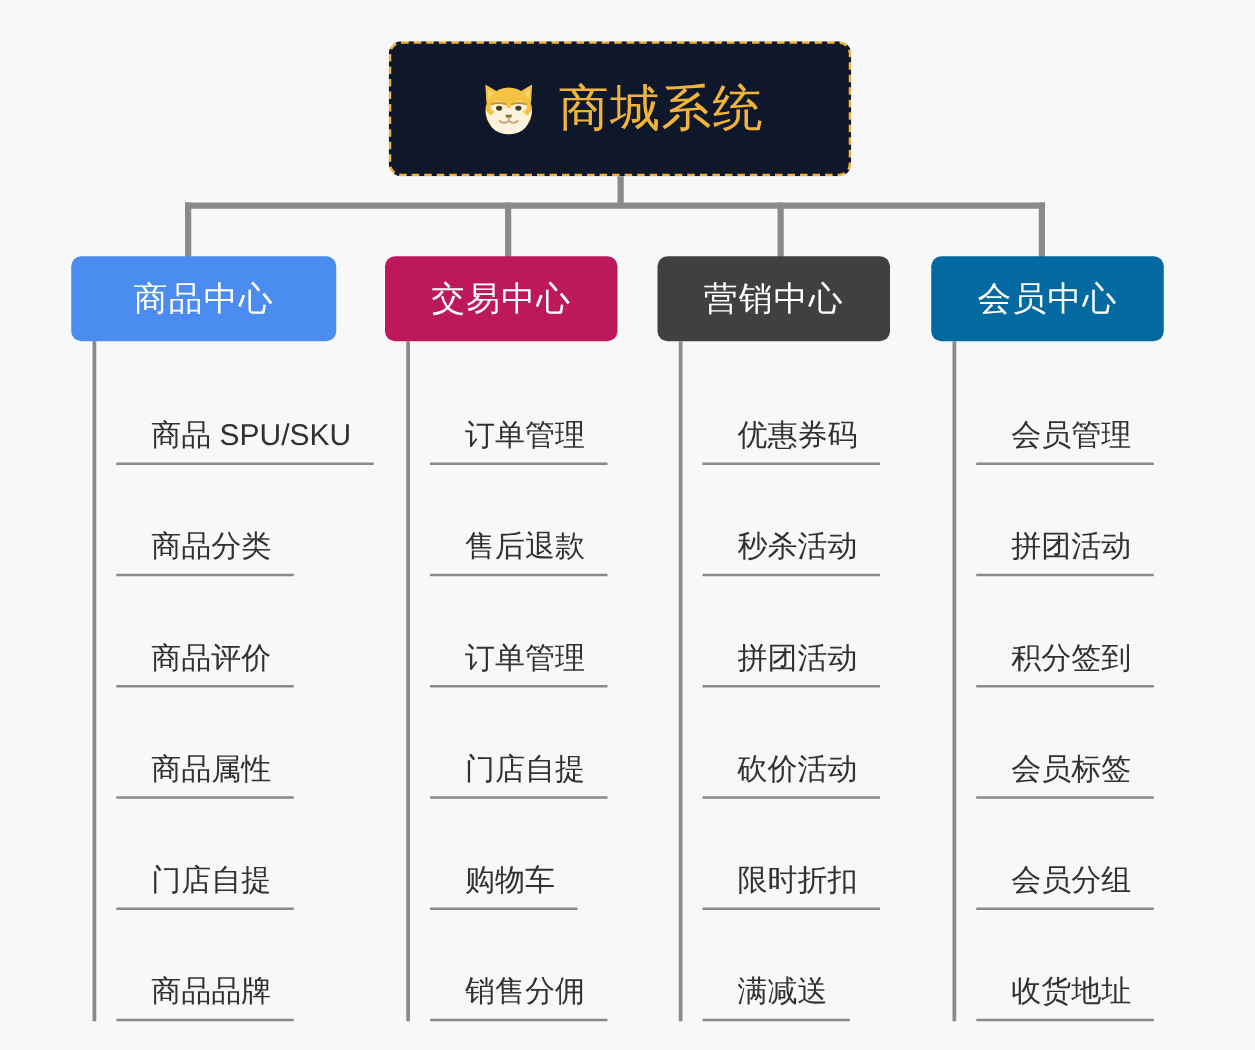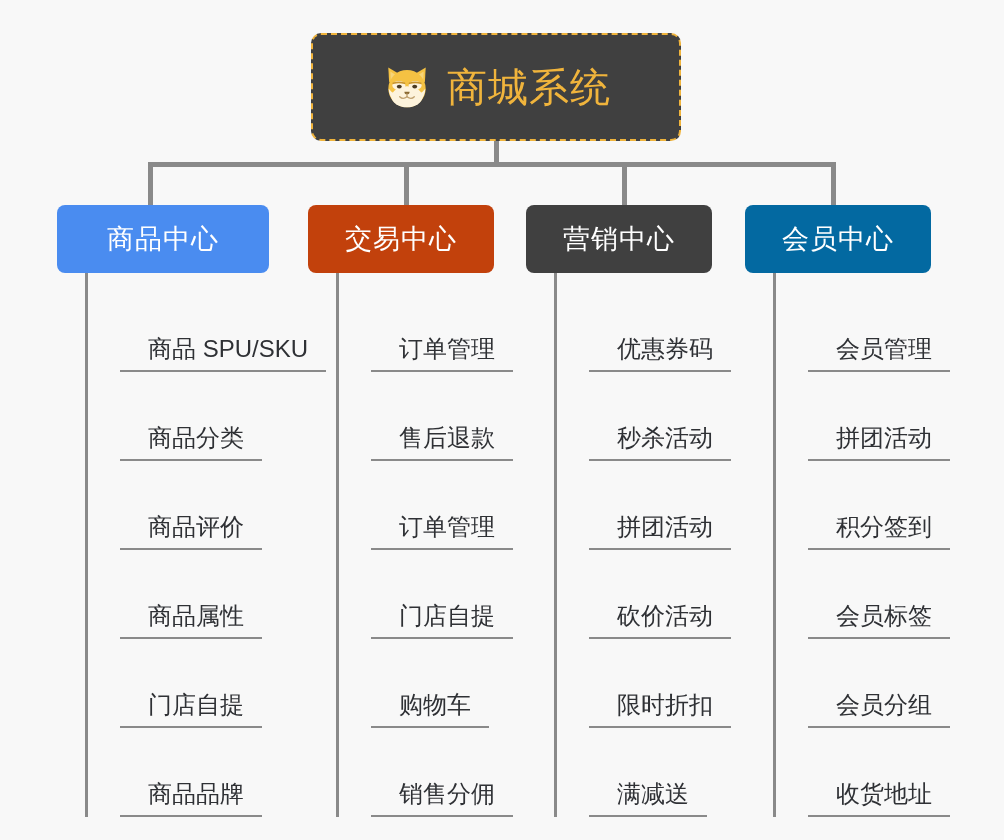--- a/index.html
+++ b/index.html
@@ -21,21 +21,21 @@
   }
 
   
   .root-node {
     position: absolute;
     left: 311px;
     top: 33px;
     width: 370px;
     height: 108px;
     box-sizing: border-box;
-    background: #404040;
+    background: #0f172a;
     border: 2px dashed #f0b43c;
     border-radius: 10px;
     display: flex;
     align-items: center;
     justify-content: center;
     gap: 14px;
   }
   .root-icon {
     width: 52px;
     height: 52px;
@@ -102,23 +102,23 @@
   .column.c0 .cat-box { width: 212px; }
   .column.c1 .cat-box { width: 186px; }
   .column.c2 .cat-box { width: 186px; }
   .column.c3 .cat-box { width: 186px; }
 
   
   .leaf-list {
     position: relative;
     margin-top: 0;
     padding-top: 10px;
-    padding-left: 32px;
+    padding-left: 16px;
     border-left: 3px solid #8a8a8a;
-    margin-left: 28px;
+    margin-left: 17px;
   }
   .leaf {
     height: 89px;
     box-sizing: border-box;
     display: flex;
     align-items: flex-end;
     padding-bottom: 0;
   }
   .leaf-text {
     display: inline-block;
@@ -193,21 +193,21 @@
       <div class="leaf">
           <span class="leaf-text" style="border-bottom-color: rgb(138, 138, 138);">门店自提</span>
         </div>
       <div class="leaf">
           <span class="leaf-text" style="border-bottom-color: rgb(138, 138, 138);">商品品牌</span>
         </div>
     </div>
   </div>
 
   <div class="column c1">
-    <div class="cat-box" style="background: #c2410c; justify-content: center;">
+    <div class="cat-box" style="background: #be185d; justify-content: center;">
       <span>交易中心</span>
     </div>
     <div class="leaf-list" style="border-left-color: rgb(138, 138, 138);">
       <div class="leaf">
           <span class="leaf-text" style="border-bottom-color: rgb(138, 138, 138);">订单管理</span>
         </div>
       <div class="leaf">
           <span class="leaf-text" style="border-bottom-color: rgb(138, 138, 138);">售后退款</span>
         </div>
       <div class="leaf">

